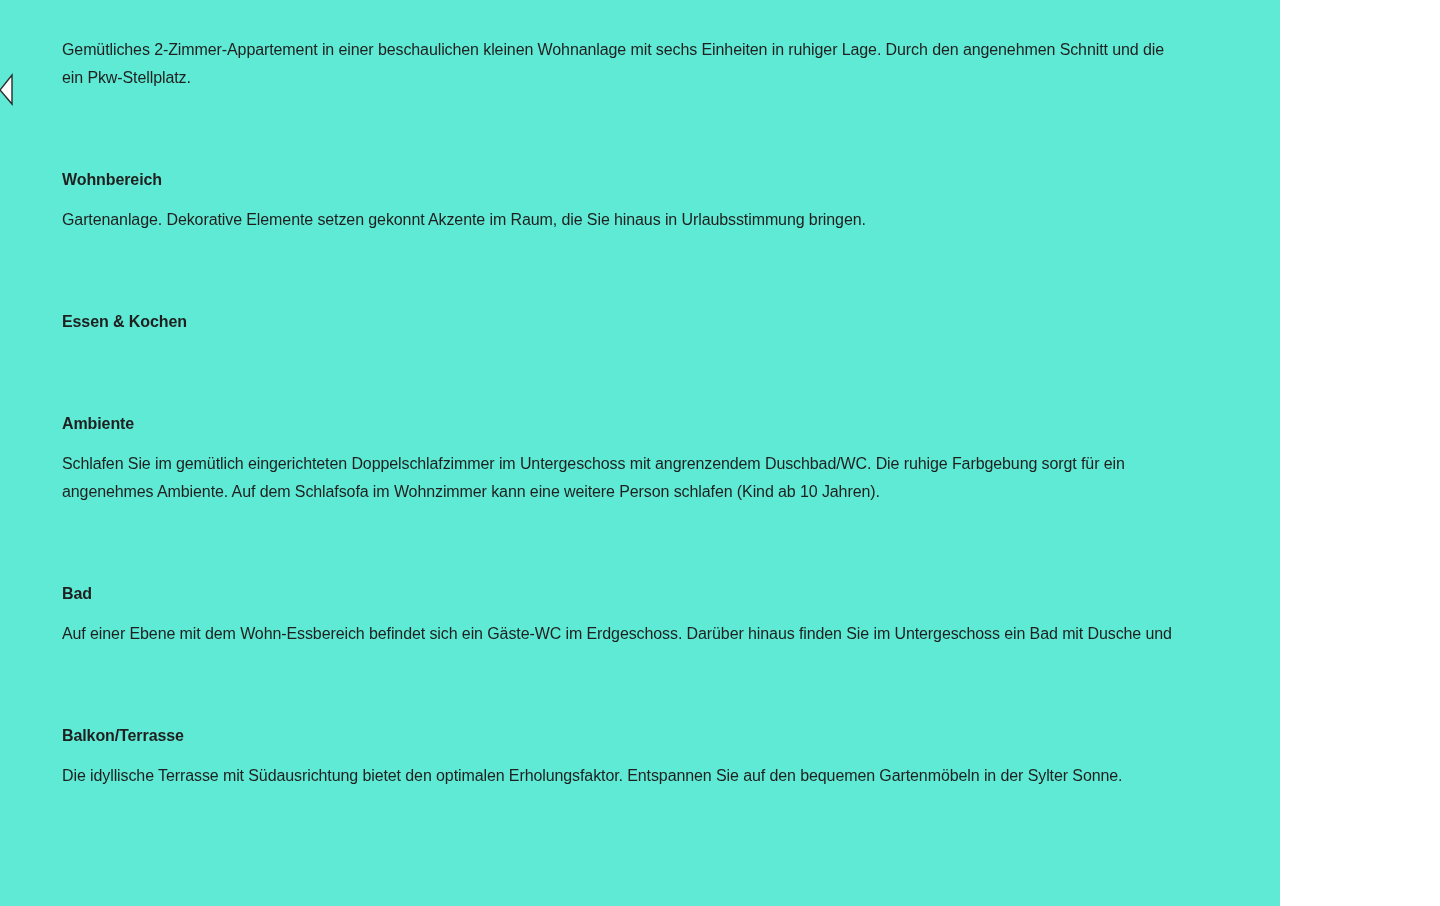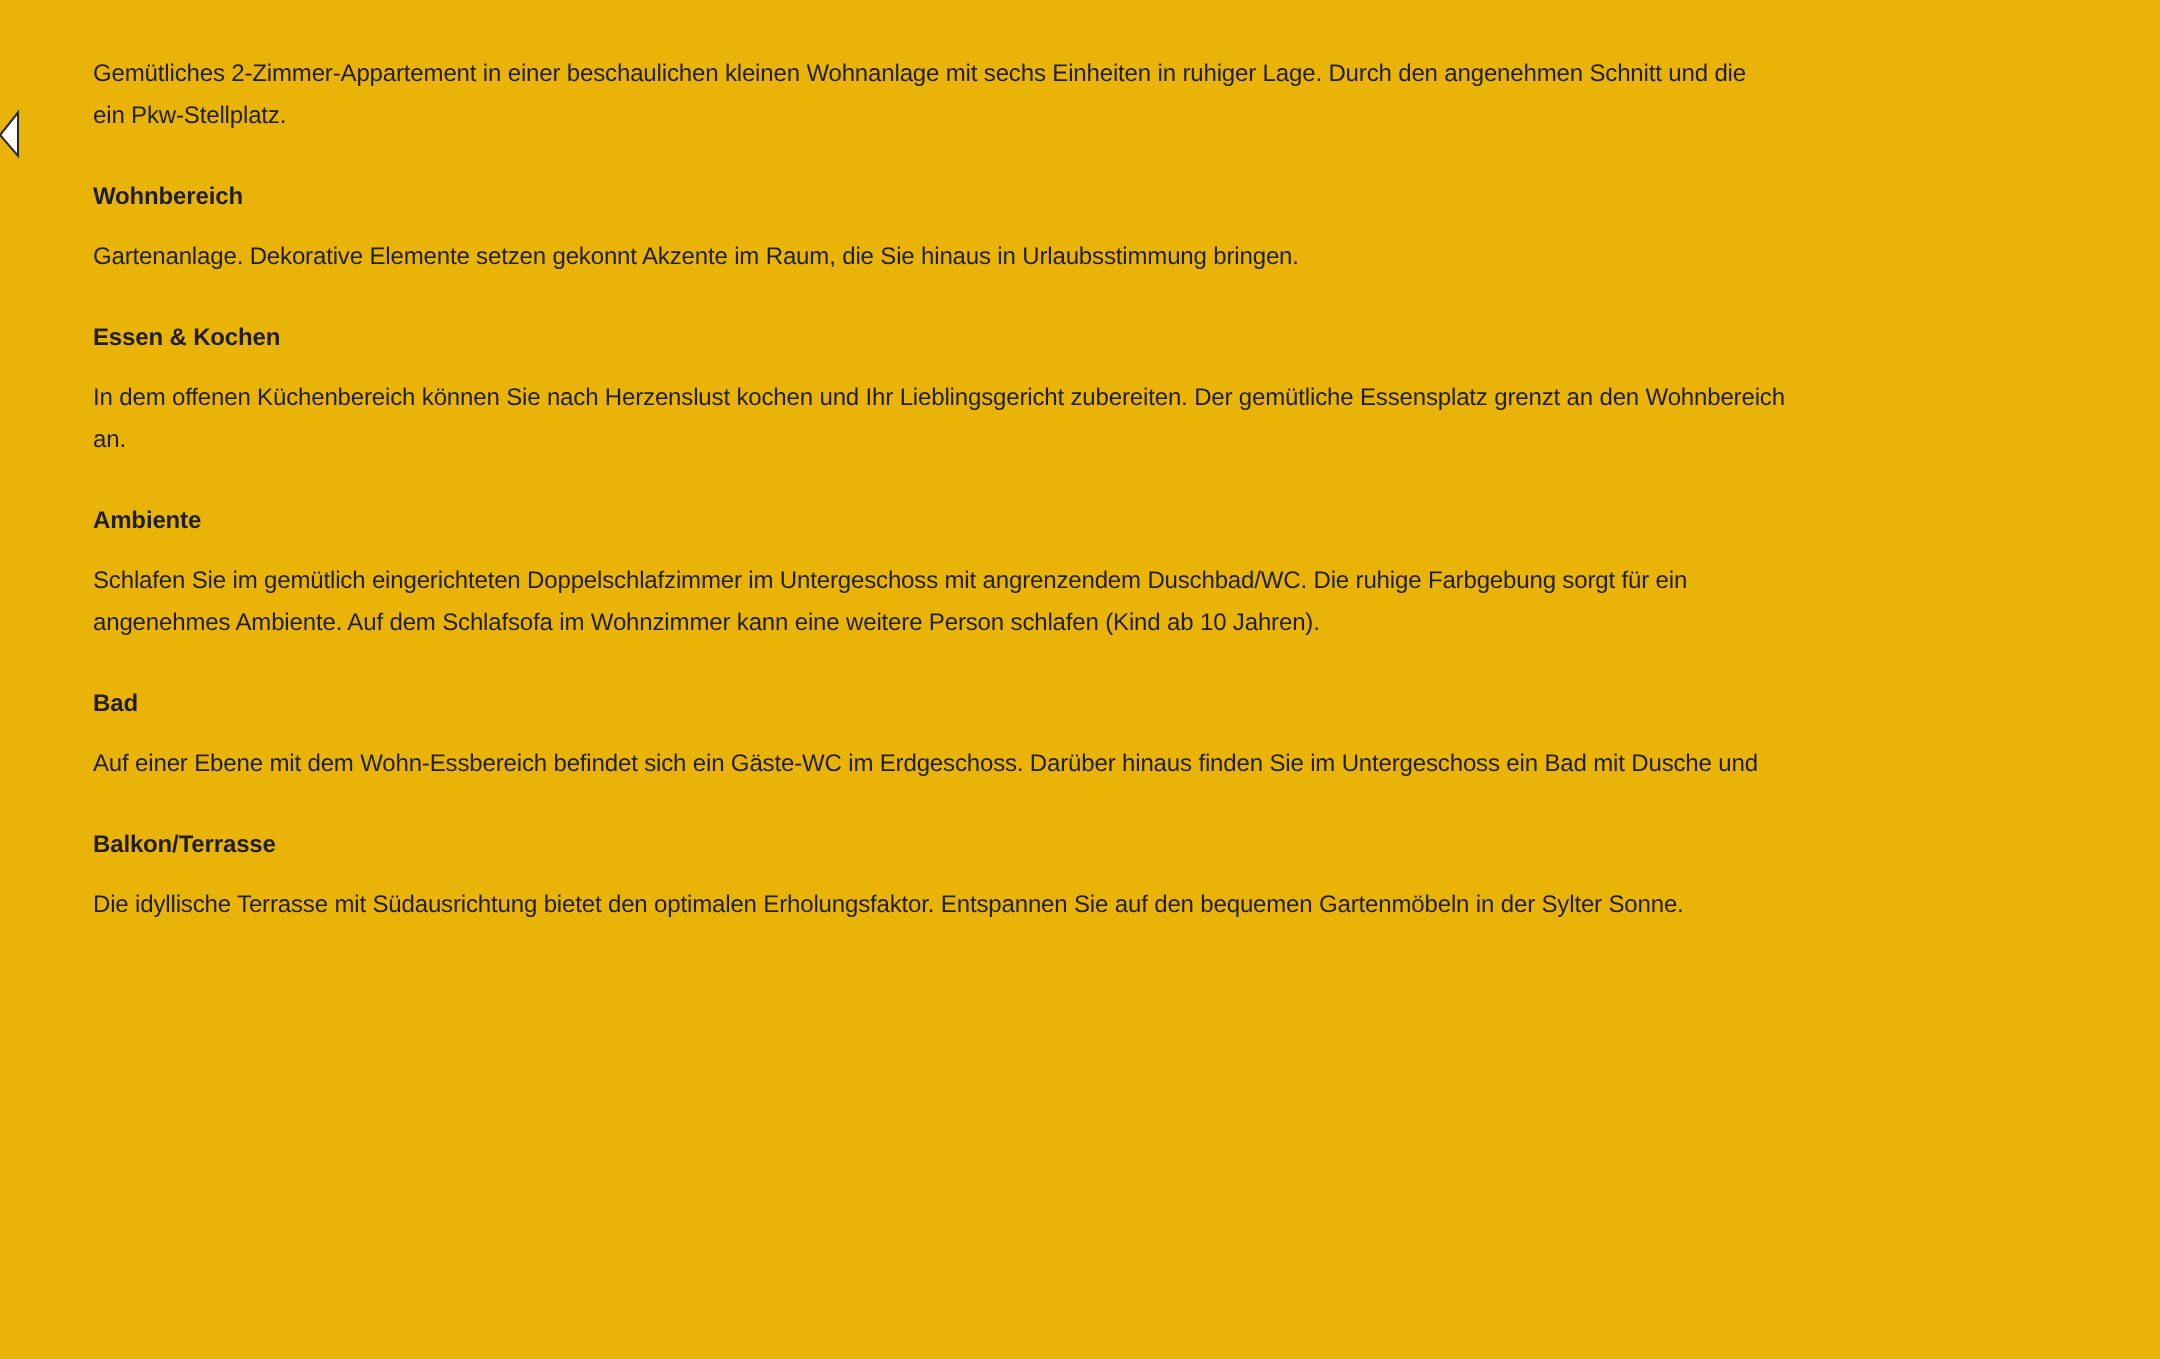--- a/index.html
+++ b/index.html
@@ -2,23 +2,23 @@
 <html><head>
 <meta charset="utf-8">
 <style>
   html, body {
     margin: 0;
     padding: 0;
     background: #ffffff;
   }
   .page {
     position: relative;
-    width: 1440px;
+    width: 1280px;
     height: 906px;
-    background: #eab308;
+    background: #5eead4;
     overflow: hidden;
     font-family: "Liberation Sans", sans-serif;
     color: #1f1f1f;
   }
   .content {
     position: absolute;
     left: 62px;
     top: 36px;
     width: 1270px;
   }
@@ -32,21 +32,21 @@
     font-size: 16px;
     line-height: 28px;
     letter-spacing: -0.1px;
     white-space: nowrap;
   }
   .heading {
     font-size: 16px;
     line-height: 28px;
     font-weight: 700;
     letter-spacing: -0.1px;
-    margin: 26px 0 0 0;
+    margin: 74px 0 0 0;
     white-space: nowrap;
   }
   .edge-pointer {
     position: absolute;
     left: 0;
     top: 72px;
     width: 14px;
     height: 38px;
   }
 </style>
@@ -65,24 +65,20 @@
       <div class="line">Gemütliches 2-Zimmer-Appartement in einer beschaulichen kleinen Wohnanlage mit sechs Einheiten in ruhiger Lage. Durch den angenehmen Schnitt und die</div>
       <div class="line">ein Pkw-Stellplatz.</div>
     </div>
 
     <div class="heading">Wohnbereich</div>
     <div class="para">
       <div class="line">Gartenanlage. Dekorative Elemente setzen gekonnt Akzente im Raum, die Sie hinaus in Urlaubsstimmung bringen.</div>
     </div>
 
     <div class="heading">Essen &amp; Kochen</div>
-    <div class="para">
-      <div class="line">In dem offenen Küchenbereich können Sie nach Herzenslust kochen und Ihr Lieblingsgericht zubereiten. Der gemütliche Essensplatz grenzt an den Wohnbereich</div>
-      <div class="line">an.</div>
-    </div>
 
     <div class="heading">Ambiente</div>
     <div class="para">
       <div class="line">Schlafen Sie im gemütlich eingerichteten Doppelschlafzimmer im Untergeschoss mit angrenzendem Duschbad/WC. Die ruhige Farbgebung sorgt für ein</div>
       <div class="line">angenehmes Ambiente. Auf dem Schlafsofa im Wohnzimmer kann eine weitere Person schlafen (Kind ab 10 Jahren).</div>
     </div>
 
     <div class="heading">Bad</div>
     <div class="para">
       <div class="line">Auf einer Ebene mit dem Wohn-Essbereich befindet sich ein Gäste-WC im Erdgeschoss. Darüber hinaus finden Sie im Untergeschoss ein Bad mit Dusche und</div>

